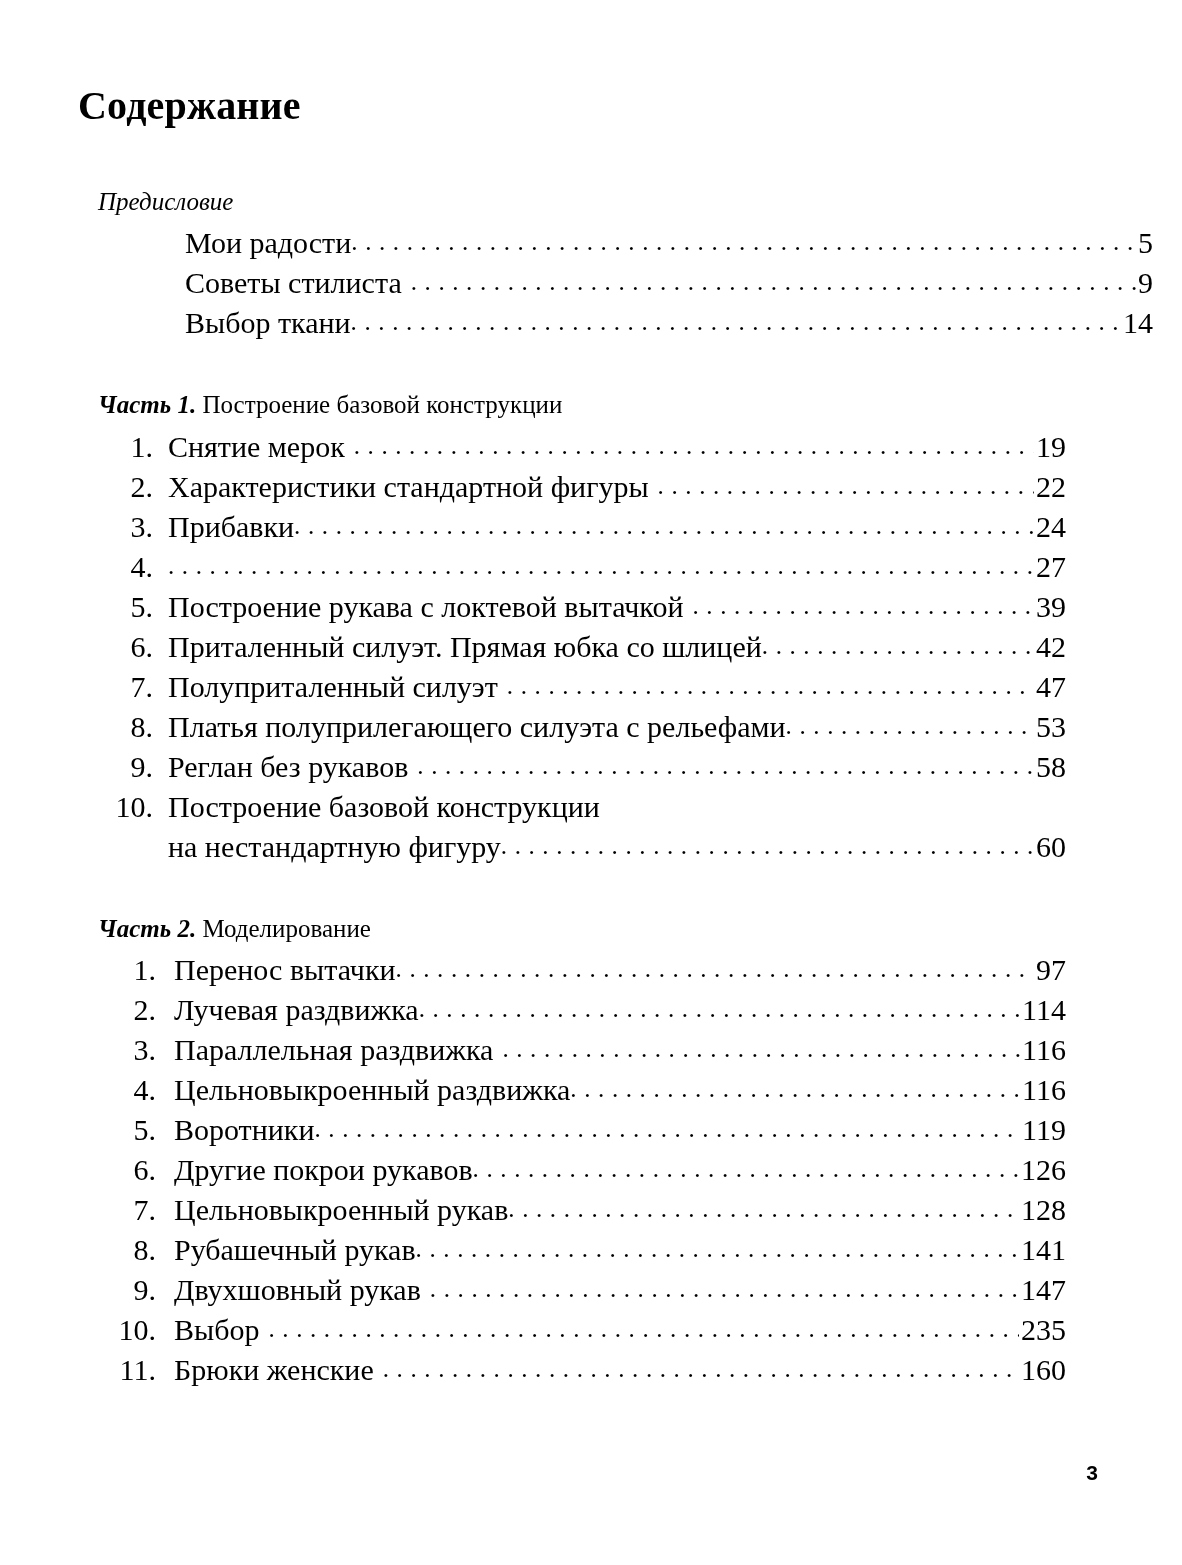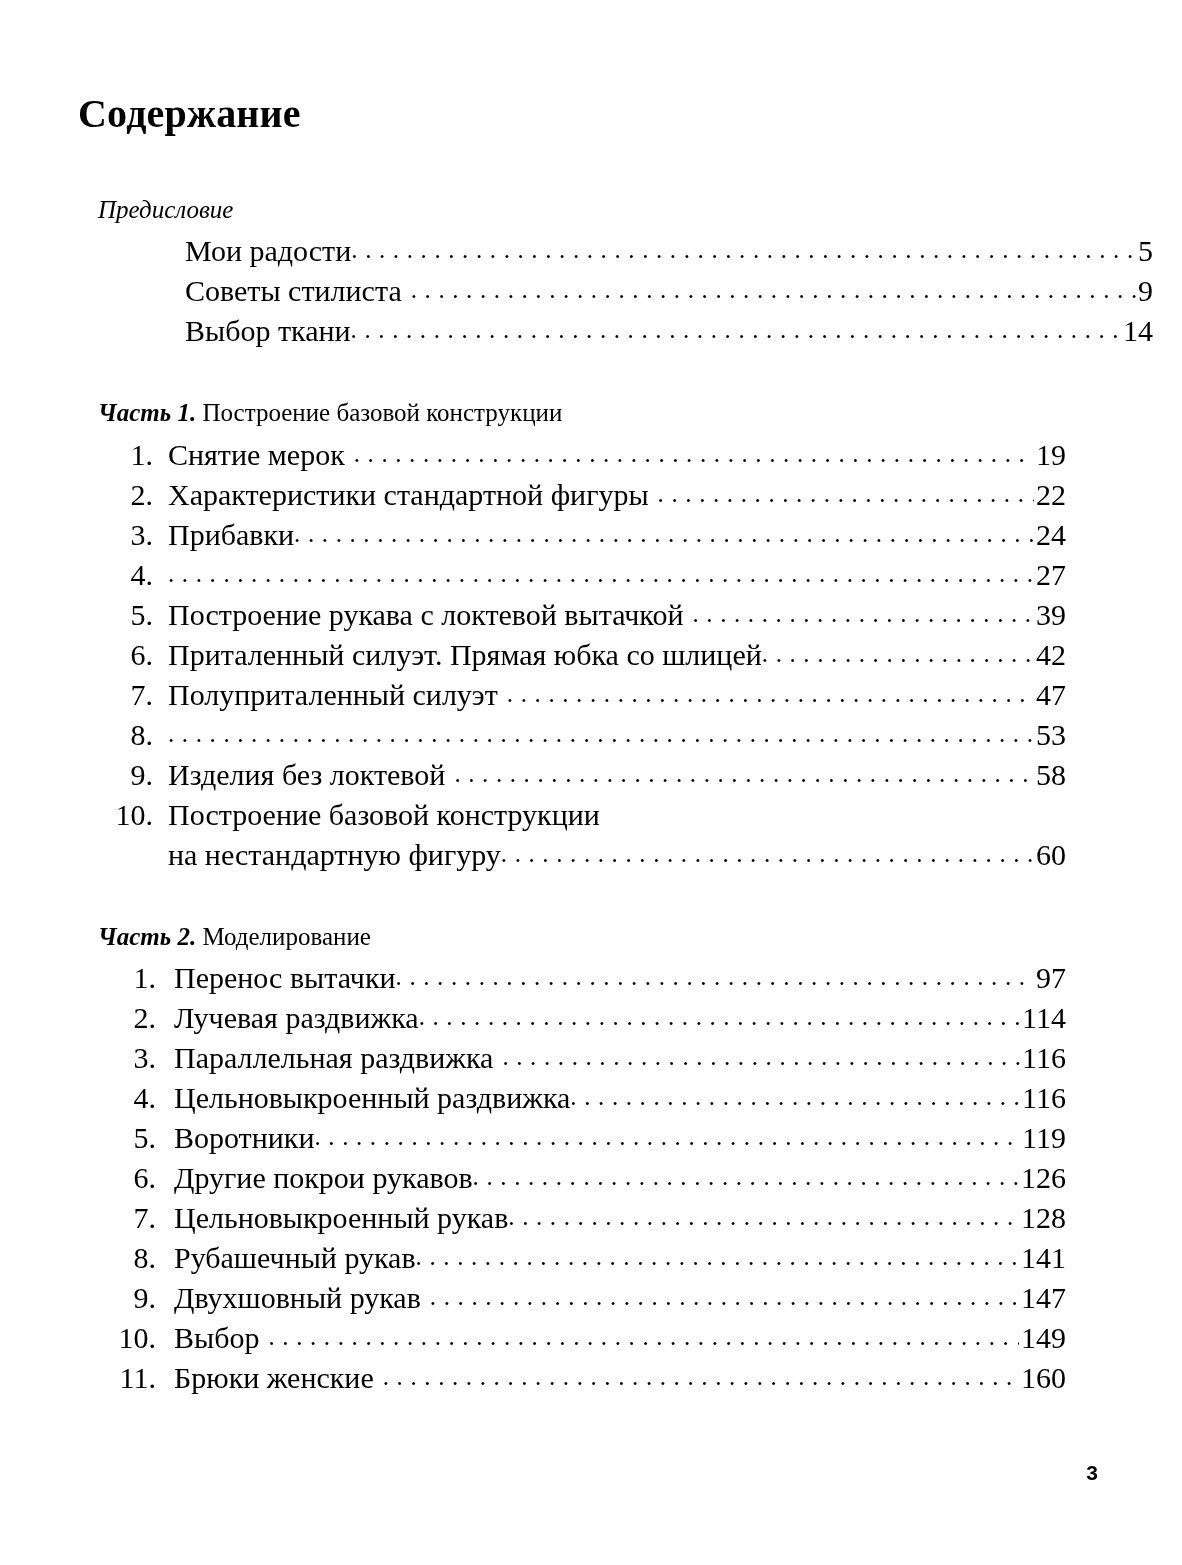--- a/index.html
+++ b/index.html
@@ -18,21 +18,21 @@
     height: 1565px;
     margin: 0 auto;
     background: #ffffff;
     overflow: hidden;
     box-sizing: border-box;
   }
 
   .content {
     position: absolute;
     left: 78px;
-    top: 92px;
+    top: 84px;
     width: 968px;
   }
 
   
   .toc-title {
     font-size: 40px;
     font-weight: bold;
     letter-spacing: 0.2px;
     line-height: 1.1;
     margin: 0 0 58px 0;
@@ -214,27 +214,28 @@
           <div class="entry lead-space">
             <span class="num">7.</span>
             <span class="gap"></span>
             <span class="label">Полуприталенный силуэт</span>
             <span class="leader"></span>
             <span class="pageno">47</span>
           </div>
           <div class="entry lead-tight">
             <span class="num">8.</span>
             <span class="gap"></span>
+            <span class="label">Платья полуприлегающего силуэта с рельефами</span>
             <span class="leader"></span>
             <span class="pageno">53</span>
           </div>
           <div class="entry lead-space">
             <span class="num">9.</span>
             <span class="gap"></span>
-            <span class="label">Изделия без локтевой</span>
+            <span class="label">Реглан без рукавов</span>
             <span class="leader"></span>
             <span class="pageno">58</span>
           </div>
           <div class="entry lead-tight">
             <span class="num">10.</span>
             <span class="gap"></span>
             <span class="label">Построение базовой конструкции</span>
           </div>
           <div class="entry lead-tight cont">
             <span class="num"></span>
@@ -307,21 +308,21 @@
             <span class="gap"></span>
             <span class="label">Двухшовный рукав</span>
             <span class="leader"></span>
             <span class="pageno">147</span>
           </div>
           <div class="entry lead-space">
             <span class="num">10.</span>
             <span class="gap"></span>
             <span class="label">Выбор</span>
             <span class="leader"></span>
-            <span class="pageno">149</span>
+            <span class="pageno">235</span>
           </div>
           <div class="entry lead-space">
             <span class="num">11.</span>
             <span class="gap"></span>
             <span class="label">Брюки женские</span>
             <span class="leader"></span>
             <span class="pageno">160</span>
           </div>
         </div>
       </div>

